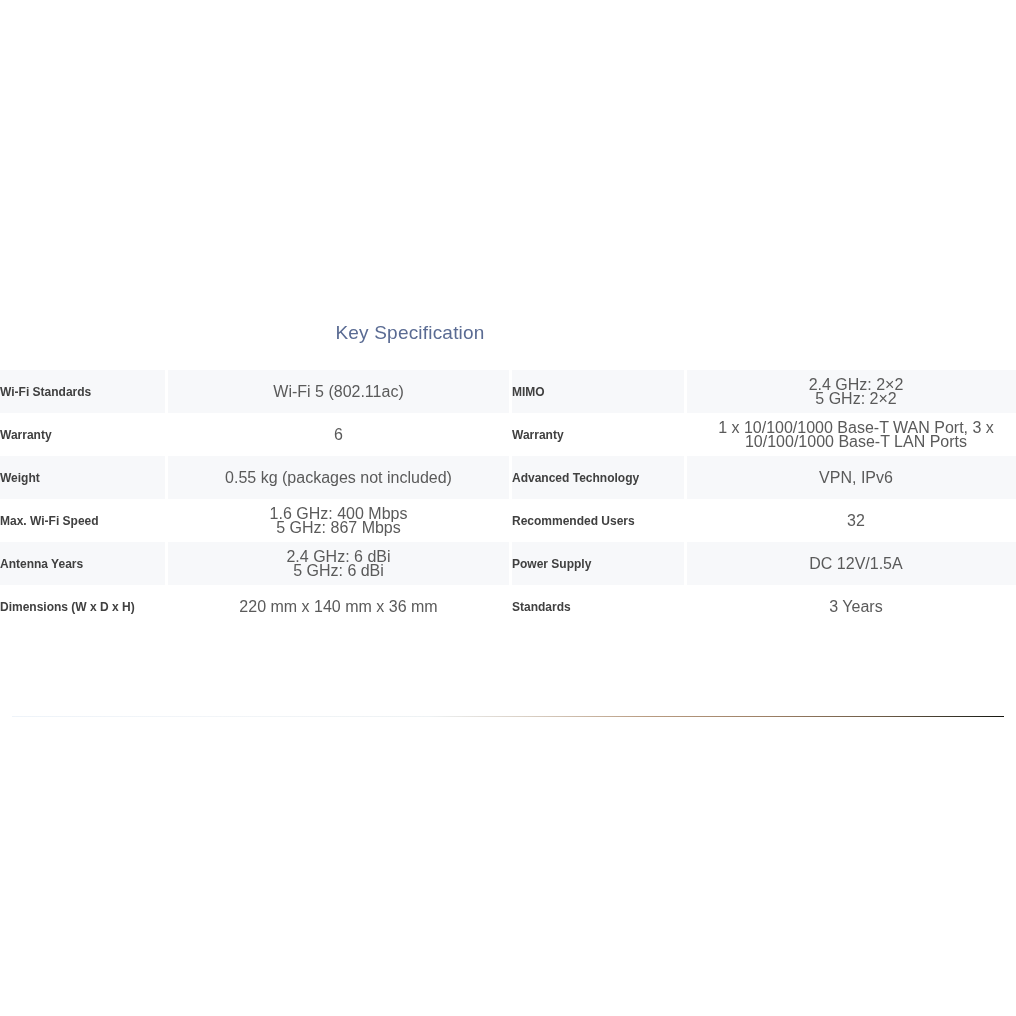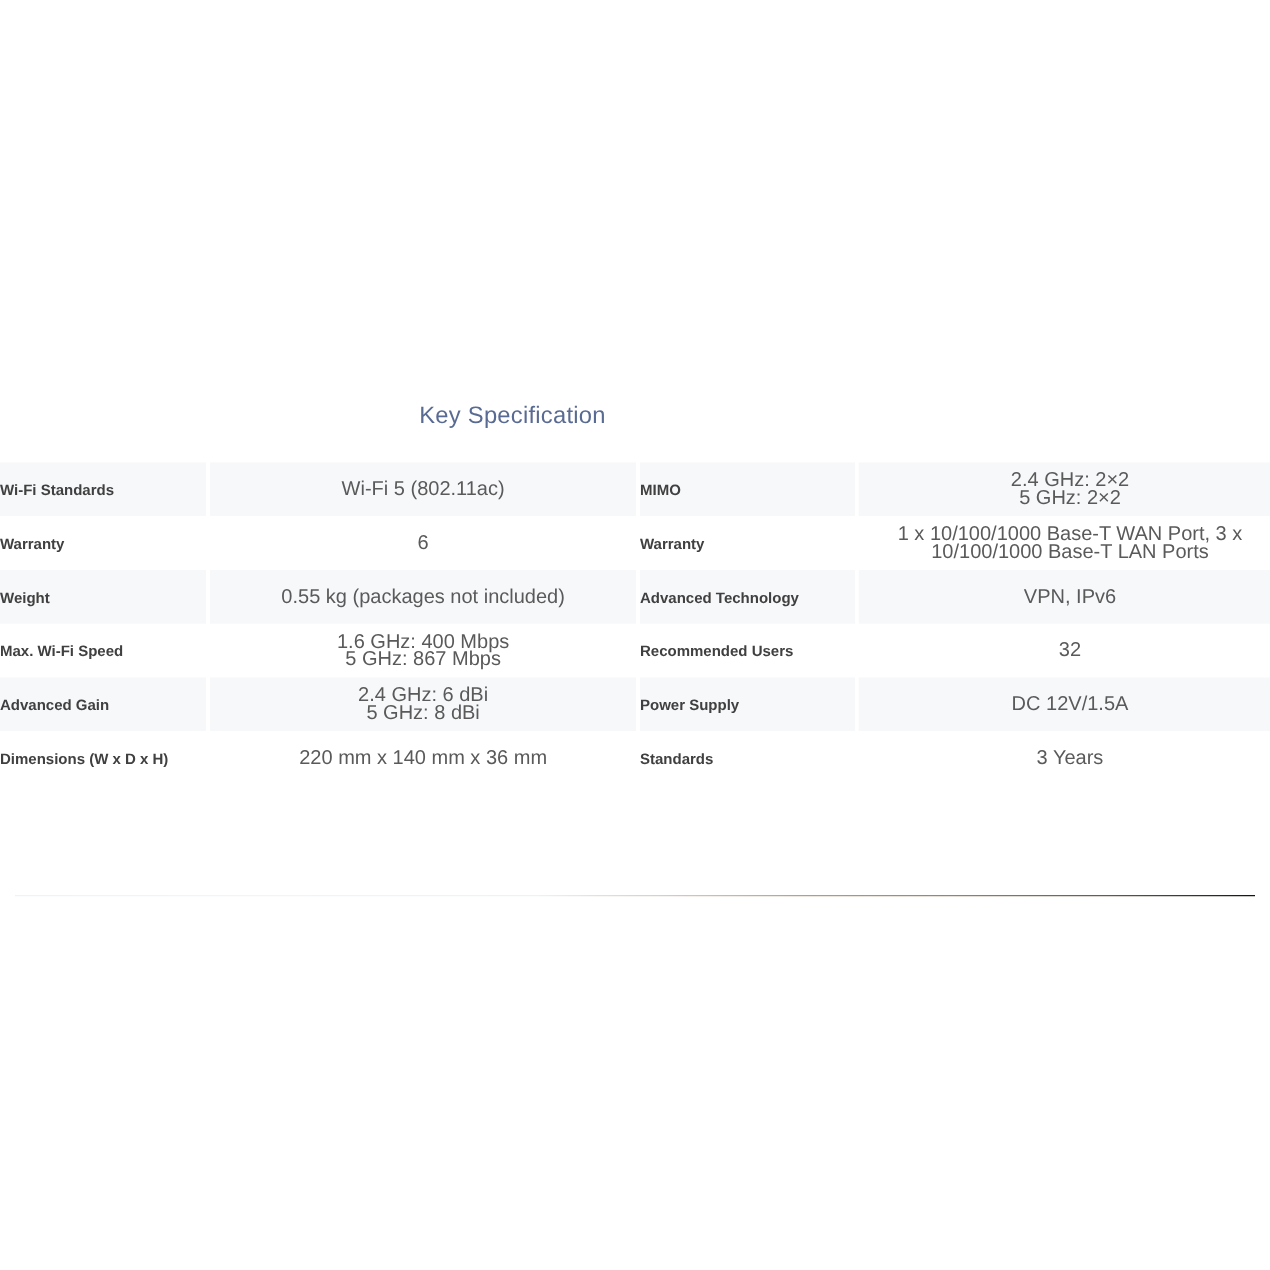--- a/index.html
+++ b/index.html
@@ -160,25 +160,25 @@
             <td class="cell-value col-value-left">
               <span class="vline">1.6 GHz: 400 Mbps</span>
               <span class="vline">5 GHz: 867 Mbps</span>
             </td>
             <td class="gap-col"></td>
             <td class="cell-label col-label-right">Recommended Users</td>
             <td class="gap-col"></td>
             <td class="cell-value col-value-right">32</td>
           </tr>
           <tr class="shaded">
-            <td class="cell-label">Advanced Gain</td>
+            <td class="cell-label">Antenna Years</td>
             <td class="gap-col"></td>
             <td class="cell-value col-value-left">
               <span class="vline">2.4 GHz: 6 dBi</span>
-              <span class="vline">5 GHz: 8 dBi</span>
+              <span class="vline">5 GHz: 6 dBi</span>
             </td>
             <td class="gap-col"></td>
             <td class="cell-label col-label-right">Power Supply</td>
             <td class="gap-col"></td>
             <td class="cell-value col-value-right">DC 12V/1.5A</td>
           </tr>
           <tr class="plain">
             <td class="cell-label">Dimensions (W x D x H)</td>
             <td class="gap-col"></td>
             <td class="cell-value col-value-left">220 mm x 140 mm x 36 mm</td>

